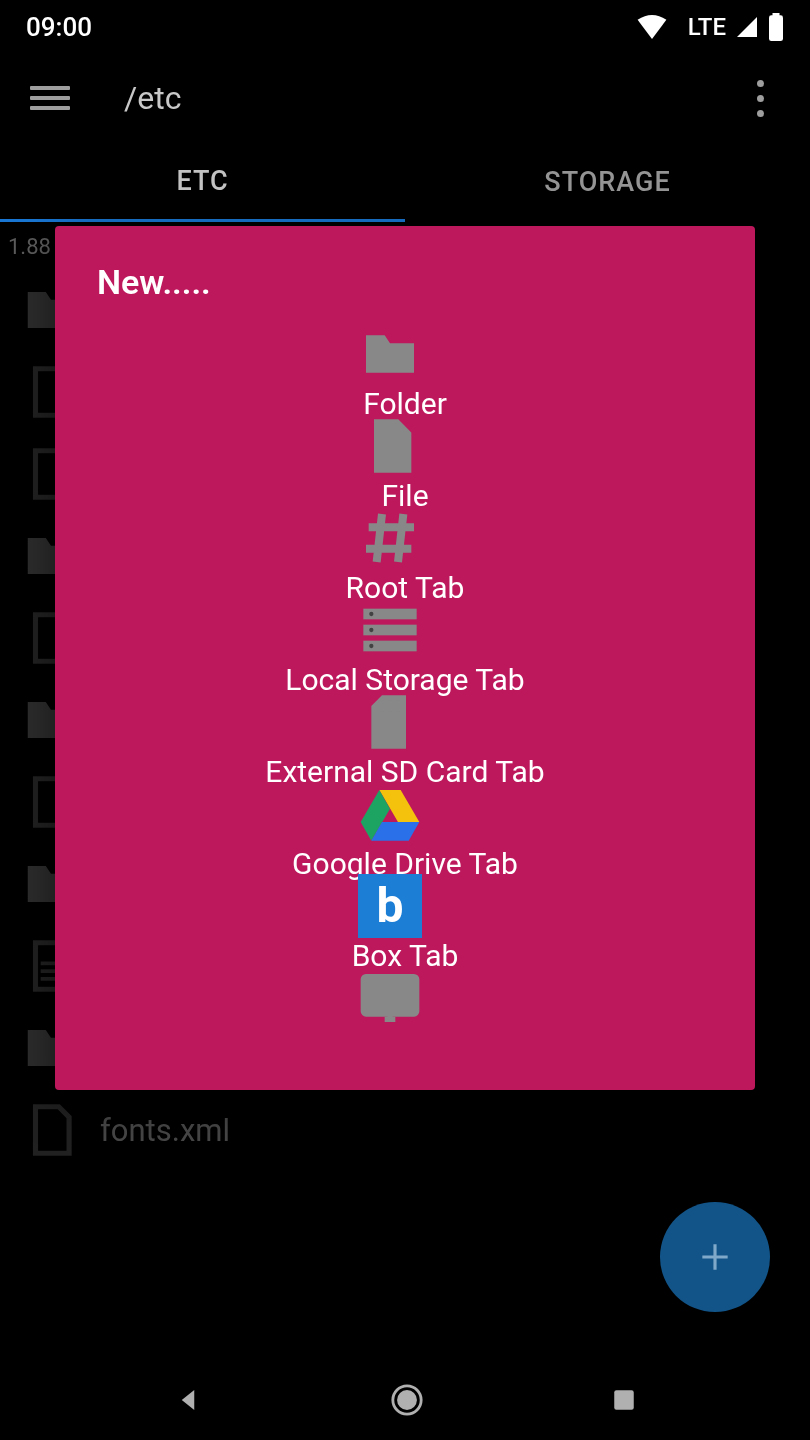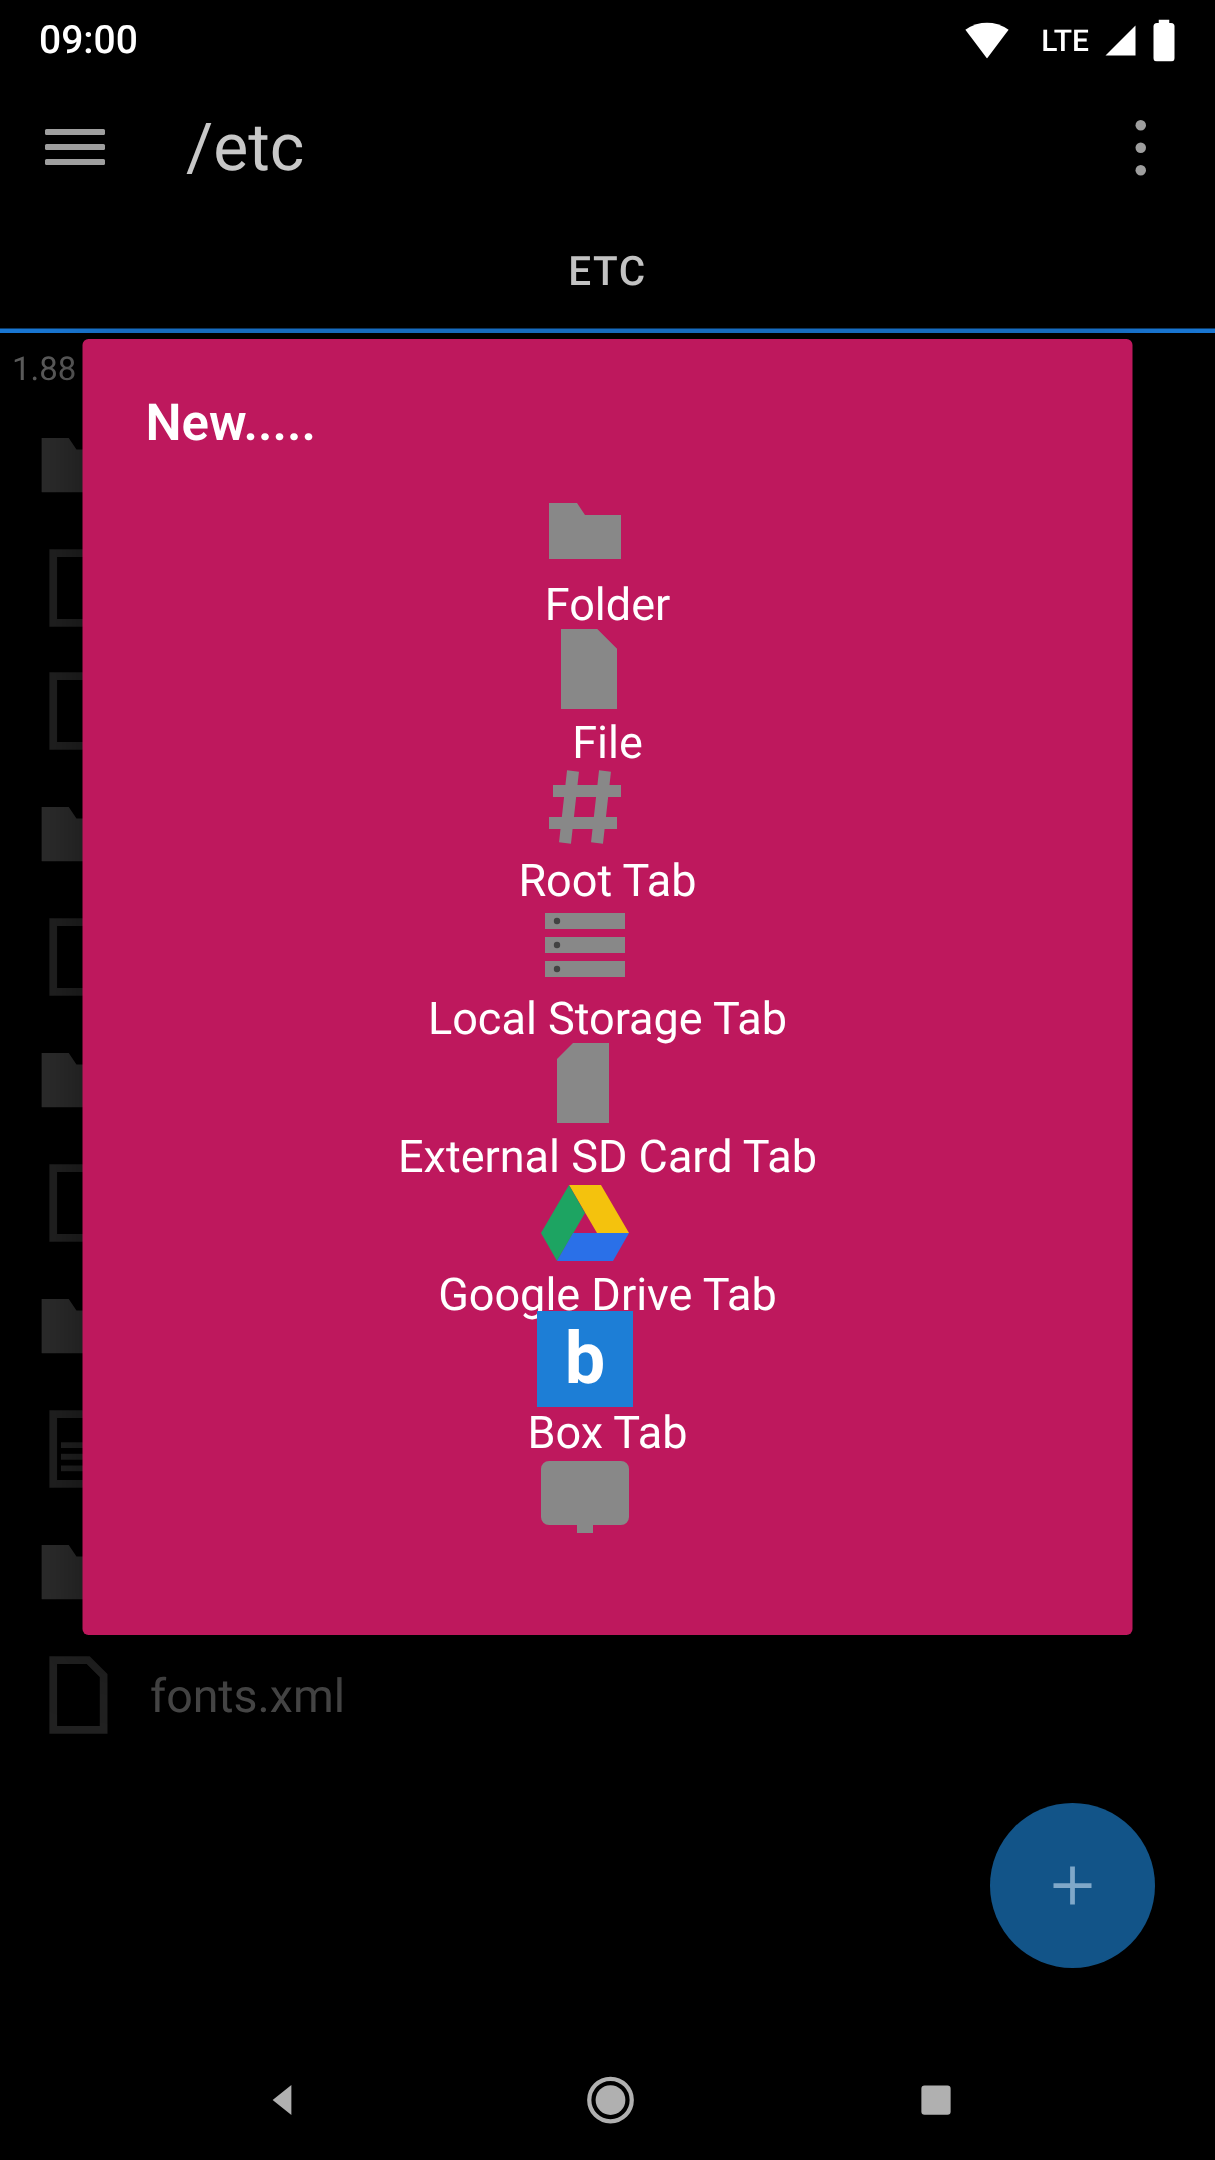--- a/index.html
+++ b/index.html
@@ -45,21 +45,21 @@
     }
     .hamburger div {
       width: 40px;
       height: 4px;
       background: #9e9e9e;
       margin: 6px 0;
       border-radius: 1px;
     }
     .path {
       color: #c8c8c8;
-      font-size: 44px;
+      font-size: 32px;
       flex: 1;
     }
     .more-dots {
       width: 40px;
       height: 40px;
       display: flex;
       flex-direction: column;
       justify-content: center;
       align-items: center;
       gap: 8px;
@@ -191,21 +191,21 @@
   </style>
 </head>
 <body>
 
 <div class="status-bar">
   <span>09:00</span>
   <div class="status-right">
     <svg width="30" height="24" viewBox="0 0 24 20">
         <path fill="#fff" d="M12 20 L0 4 Q12 -4 24 4 Z"></path>
       </svg>
-    <span style="font-size:20px;margin-left:13px;">LTE</span>
+    <span style="font-size:24px;margin-left:13px;">LTE</span>
     <svg width="26" height="24" viewBox="0 0 24 24">
         <path fill="#fff" d="M2 22 L22 22 L22 2 Z"></path>
       </svg>
     <svg width="16" height="28" viewBox="0 0 12 24">
         <rect x="0" y="2" width="12" height="22" rx="2" fill="#fff"></rect>
         <rect x="3" y="0" width="6" height="3" fill="#fff"></rect>
       </svg>
   </div>
 </div>
 
@@ -218,20 +218,21 @@
   <div class="path">/etc</div>
   <div class="more-dots">
     <span></span>
       <span></span>
       <span></span>
   </div>
 </div>
 
 <div class="tabs">
   <div class="tab active">ETC</div>
+  <div class="tab">STORAGE</div>
 </div>
 
 <div class="size-info">1.88</div>
 
 <div class="file-list" id="file-list">
     <div class="file-row">
     <div class="file-icon"><svg viewBox="0 0 24 24" class="gray">
           <path d="M3 5h7l2 3h9v11H3z"></path>
         </svg></div>
     <div class="file-info">

